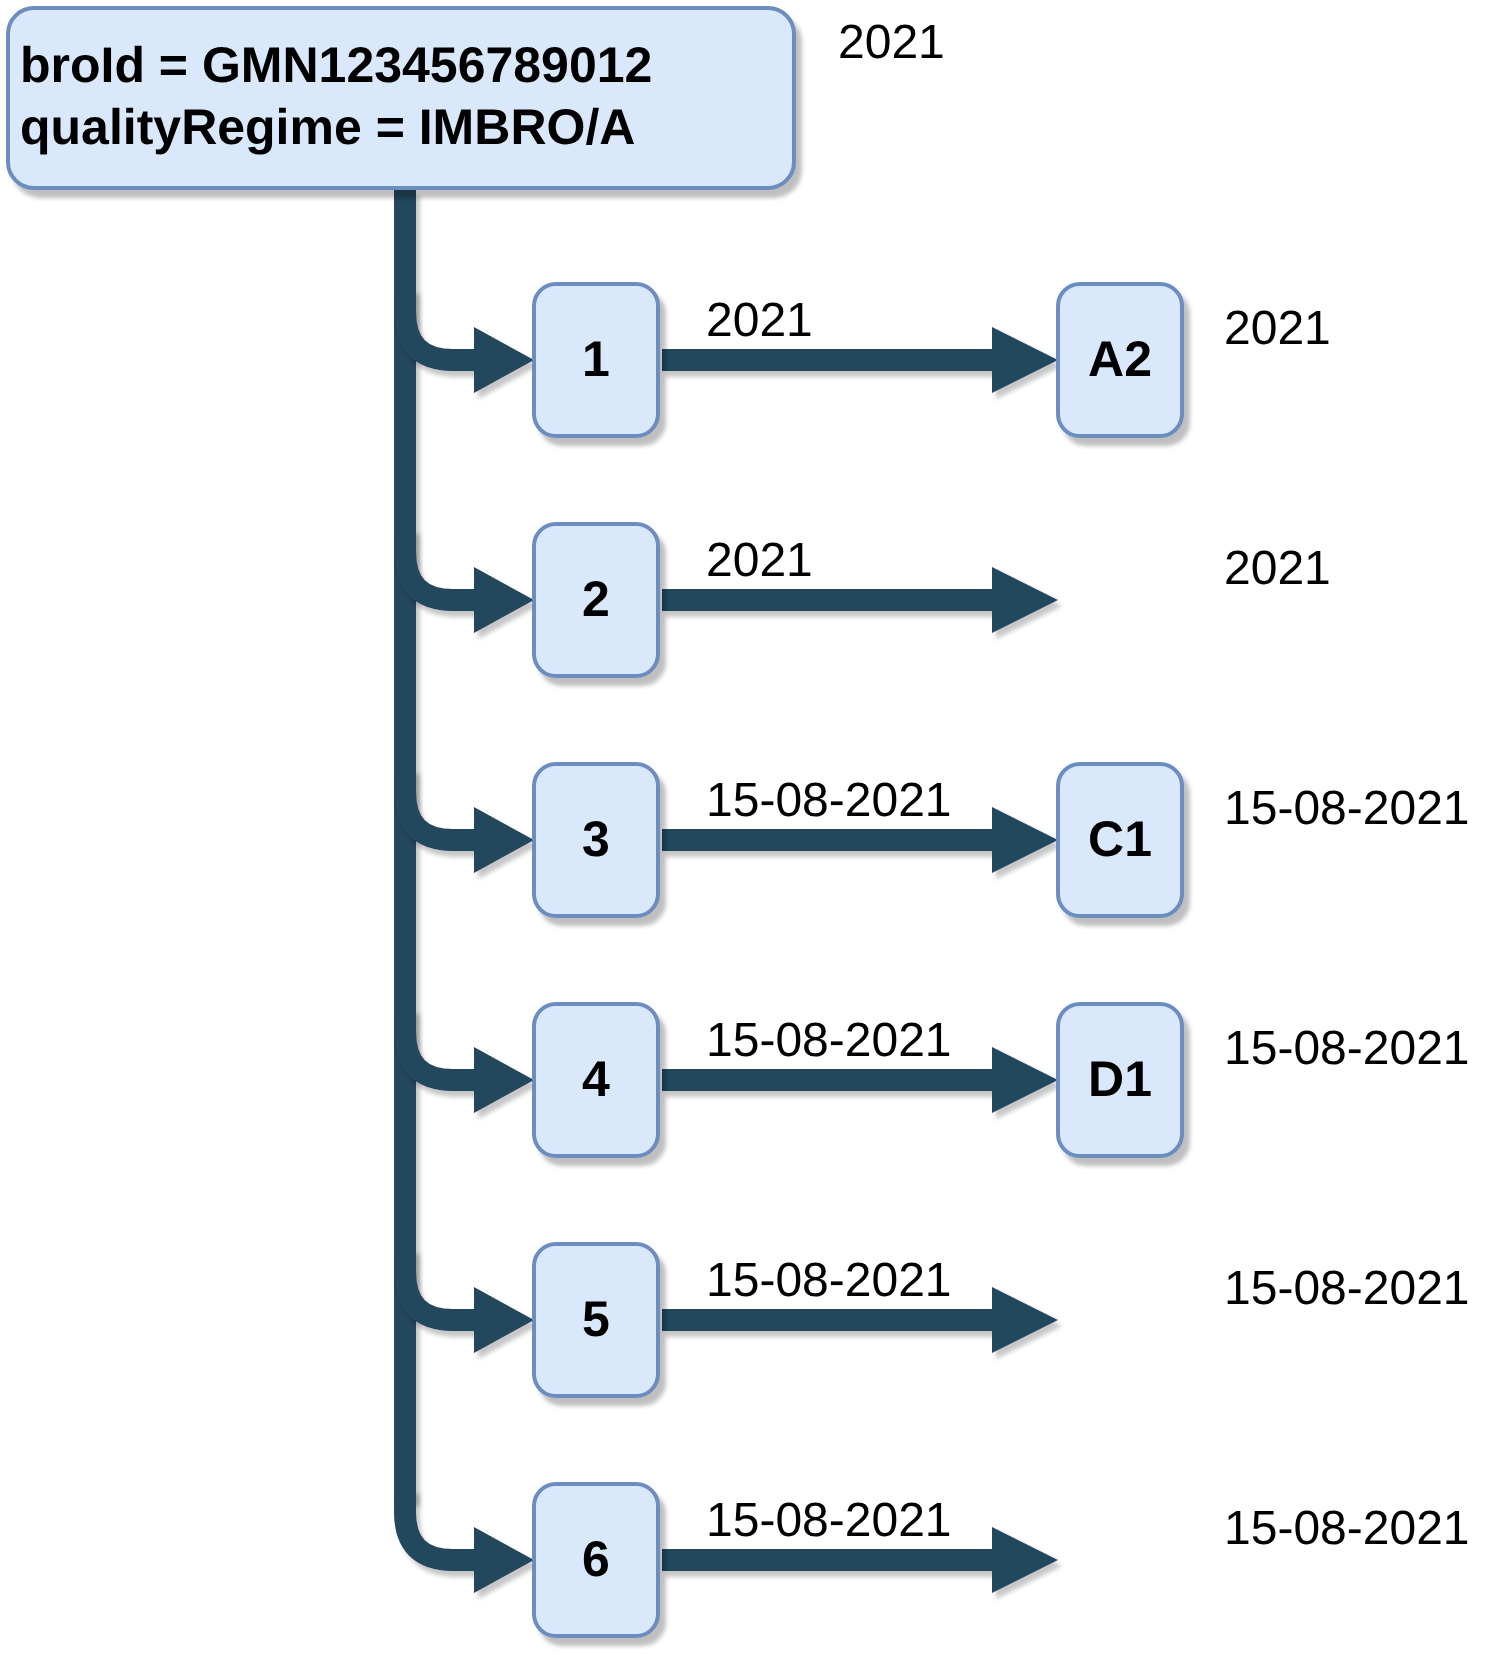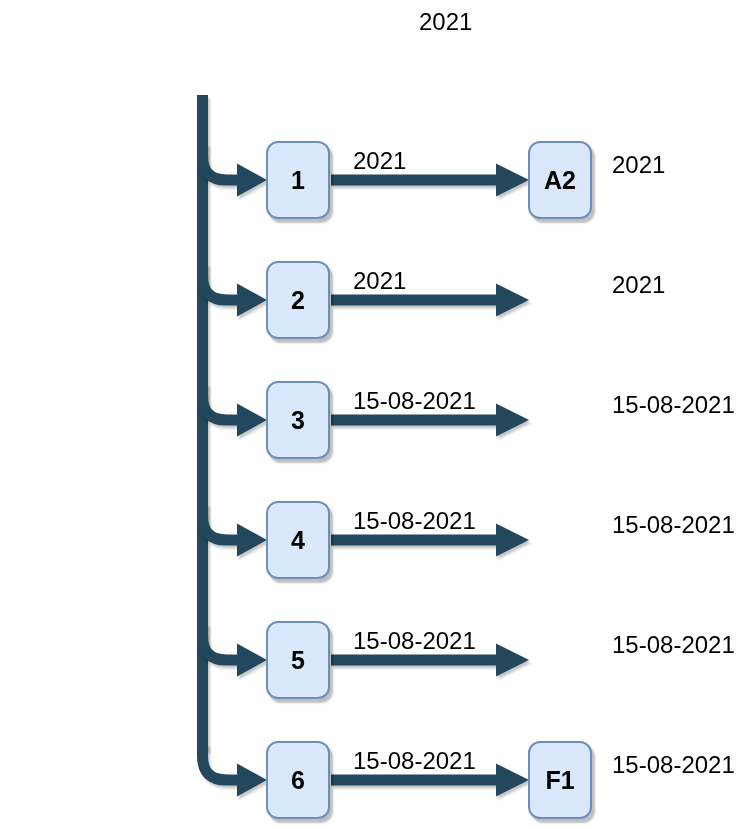--- a/index.html
+++ b/index.html
@@ -73,20 +73,24 @@
 </style>
 </head>
 <body>
 
 <div class="canvas">
 
   <svg class="conn" width="750" height="828" viewBox="0 0 750 828">
     <path class="edge-line" d="M 202.5 95 L 202.5 750"></path>
   </svg>
 
+  <div class="node root-node">
+    <div>broId = GMN123456789012</div>
+    <div>qualityRegime = IMBRO/A</div>
+  </div>
   <div class="root-side-label">2021</div>
 
   <div class="row row-1">
     <svg class="conn" width="750" height="120" viewBox="0 0 750 120">
       <path class="edge-line" d="M 202.5 24 L 202.5 36 Q 202.5 60 226.5 60 L 237 60"></path>
       <polygon class="edge-head" points="237,43.5 237,76.5 267,60"></polygon>
       <path class="edge-line" d="M 331 60 L 497 60"></path>
       <polygon class="edge-head" points="496,43.5 496,76.5 529,60"></polygon>
     </svg>
     <div class="node num-node">
@@ -117,34 +121,40 @@
     <svg class="conn" width="750" height="120" viewBox="0 0 750 120">
       <path class="edge-line" d="M 202.5 24 L 202.5 36 Q 202.5 60 226.5 60 L 237 60"></path>
       <polygon class="edge-head" points="237,43.5 237,76.5 267,60"></polygon>
       <path class="edge-line" d="M 331 60 L 497 60"></path>
       <polygon class="edge-head" points="496,43.5 496,76.5 529,60"></polygon>
     </svg>
     <div class="node num-node">
       <span>3</span>
     </div>
     <div class="edge-label">15-08-2021</div>
+    <div class="node code-node">
+      <span>C1</span>
+    </div>
     <div class="side-label">15-08-2021</div>
   </div>
 
   <div class="row row-4">
     <svg class="conn" width="750" height="120" viewBox="0 0 750 120">
       <path class="edge-line" d="M 202.5 24 L 202.5 36 Q 202.5 60 226.5 60 L 237 60"></path>
       <polygon class="edge-head" points="237,43.5 237,76.5 267,60"></polygon>
       <path class="edge-line" d="M 331 60 L 497 60"></path>
       <polygon class="edge-head" points="496,43.5 496,76.5 529,60"></polygon>
     </svg>
     <div class="node num-node">
       <span>4</span>
     </div>
     <div class="edge-label">15-08-2021</div>
+    <div class="node code-node">
+      <span>D1</span>
+    </div>
     <div class="side-label">15-08-2021</div>
   </div>
 
   <div class="row row-5">
     <svg class="conn" width="750" height="120" viewBox="0 0 750 120">
       <path class="edge-line" d="M 202.5 24 L 202.5 36 Q 202.5 60 226.5 60 L 237 60"></path>
       <polygon class="edge-head" points="237,43.5 237,76.5 267,60"></polygon>
       <path class="edge-line" d="M 331 60 L 497 60"></path>
       <polygon class="edge-head" points="496,43.5 496,76.5 529,60"></polygon>
     </svg>
@@ -159,19 +169,16 @@
     <svg class="conn" width="750" height="120" viewBox="0 0 750 120">
       <path class="edge-line" d="M 202.5 24 L 202.5 36 Q 202.5 60 226.5 60 L 237 60"></path>
       <polygon class="edge-head" points="237,43.5 237,76.5 267,60"></polygon>
       <path class="edge-line" d="M 331 60 L 497 60"></path>
       <polygon class="edge-head" points="496,43.5 496,76.5 529,60"></polygon>
     </svg>
     <div class="node num-node">
       <span>6</span>
     </div>
     <div class="edge-label">15-08-2021</div>
-    <div class="node code-node">
-      <span>F1</span>
-    </div>
     <div class="side-label">15-08-2021</div>
   </div>
 
 </div>
 
 </body></html>

